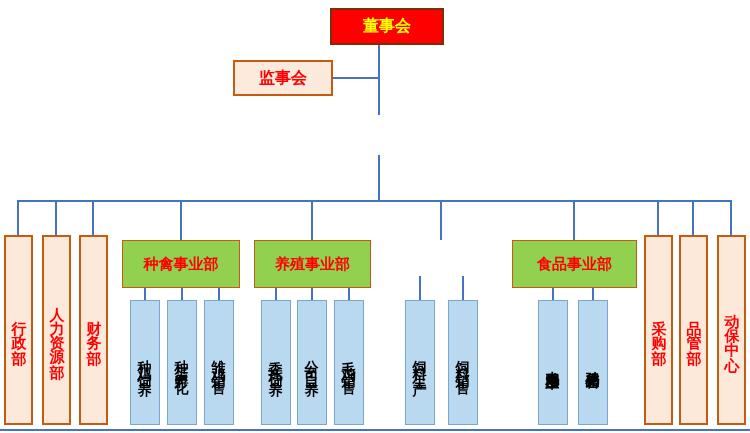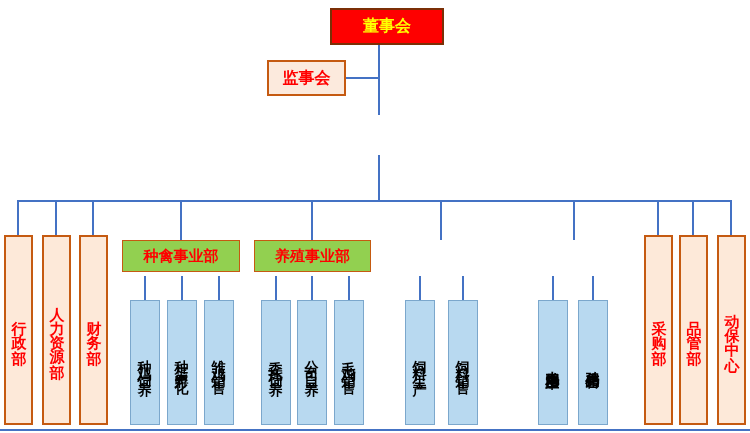--- a/index.html
+++ b/index.html
@@ -17,33 +17,33 @@
     box-sizing: border-box;
     display: flex;
     align-items: center;
     justify-content: center;
     text-align: center;
   }
   .lbl { font-weight: bold; }
   
   .board { left: 330px; top: 8px; width: 114px; height: 37px; background: #fe0000; border: 2px solid #7b2f06; }
   .board .lbl { color: #ffff00; font-size: 16px; }
-  .supervisory { left: 233px; top: 60px; width: 79px; height: 36px; background: #fceadd; border: 2px solid #c55a11; margin-left: 34px; }
+  .supervisory { left: 233px; top: 60px; width: 100px; height: 36px; background: #fceadd; border: 2px solid #c55a11; }
   .supervisory .lbl { color: #ff0000; font-size: 16px; }
   .gm { left: 330px; top: 115px; width: 98px; height: 40px; background: #ff3399; border: 2px solid #cf2b7e; }
   .gm .lbl { color: #111111; font-size: 16px; }
   
   .dept { top: 235px; width: 29px; height: 190px; background: #fde9d9; border: 2px solid #c55a11; }
   .dept .lbl {
     color: #ff0000; font-size: 15px;
     writing-mode: vertical-rl; text-orientation: upright;
     letter-spacing: 14px;
   }
   
-  .division { top: 240px; height: 32px; background: #92d050; border: 1px solid #c55a11; }
+  .division { top: 240px; height: 48px; background: #92d050; border: 1px solid #c55a11; }
   .division .lbl { color: #ff0000; font-size: 15px; }
   
   .sub { top: 300px; width: 30px; height: 125px; background: #b8d9f0; border: 1px solid #7ba7cc; }
   .sub .lbl {
     color: #000000; font-size: 14px;
     writing-mode: vertical-rl; text-orientation: upright;
     letter-spacing: 7px;
   }
   .sub .lbl.tight { letter-spacing: 1px; }
 </style>
@@ -97,20 +97,23 @@
   <div class="box dept" style="left:79px">
     <span class="lbl">财务部</span>
   </div>
 
   <div class="box division" style="left:122px;width:118px">
     <span class="lbl">种禽事业部</span>
   </div>
   <div class="box division" style="left:254px;width:117px">
     <span class="lbl">养殖事业部</span>
   </div>
+  <div class="box division" style="left:512px;width:125px">
+    <span class="lbl">食品事业部</span>
+  </div>
 
   <div class="box sub" style="left:130px">
     <span class="lbl">种鸡饲养</span>
   </div>
   <div class="box sub" style="left:167px">
     <span class="lbl">种蛋孵化</span>
   </div>
   <div class="box sub" style="left:204px">
     <span class="lbl">雏鸡销售</span>
   </div>

